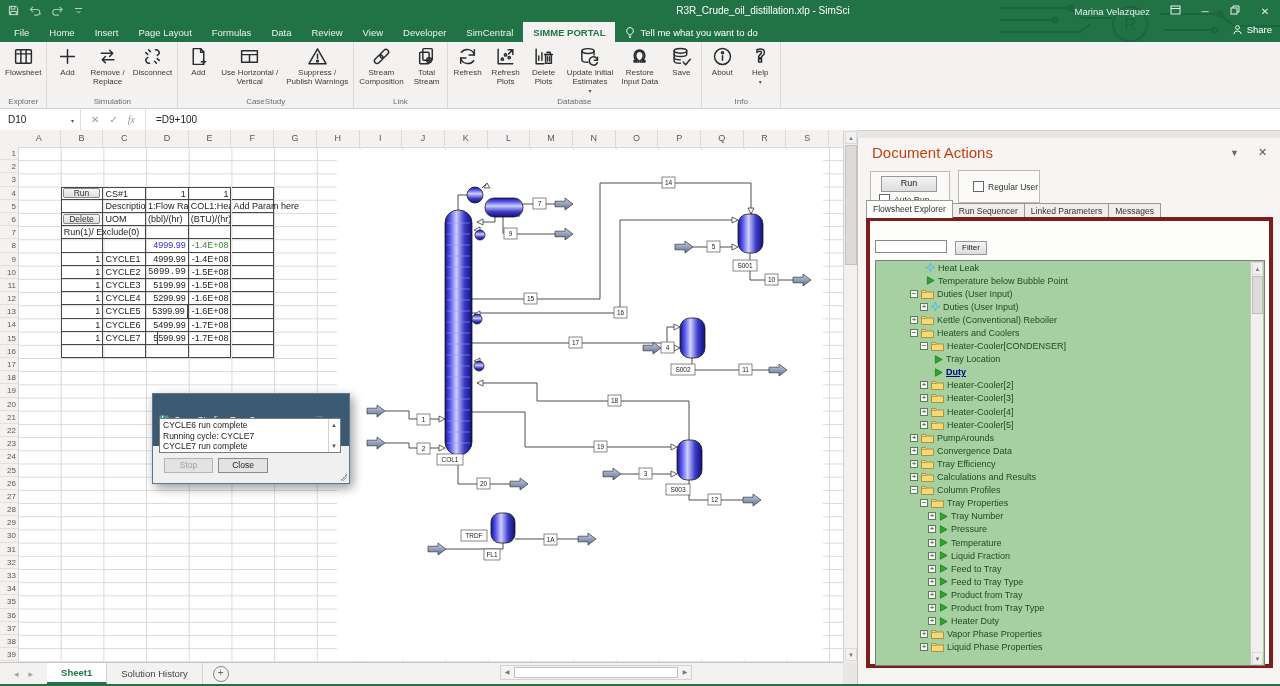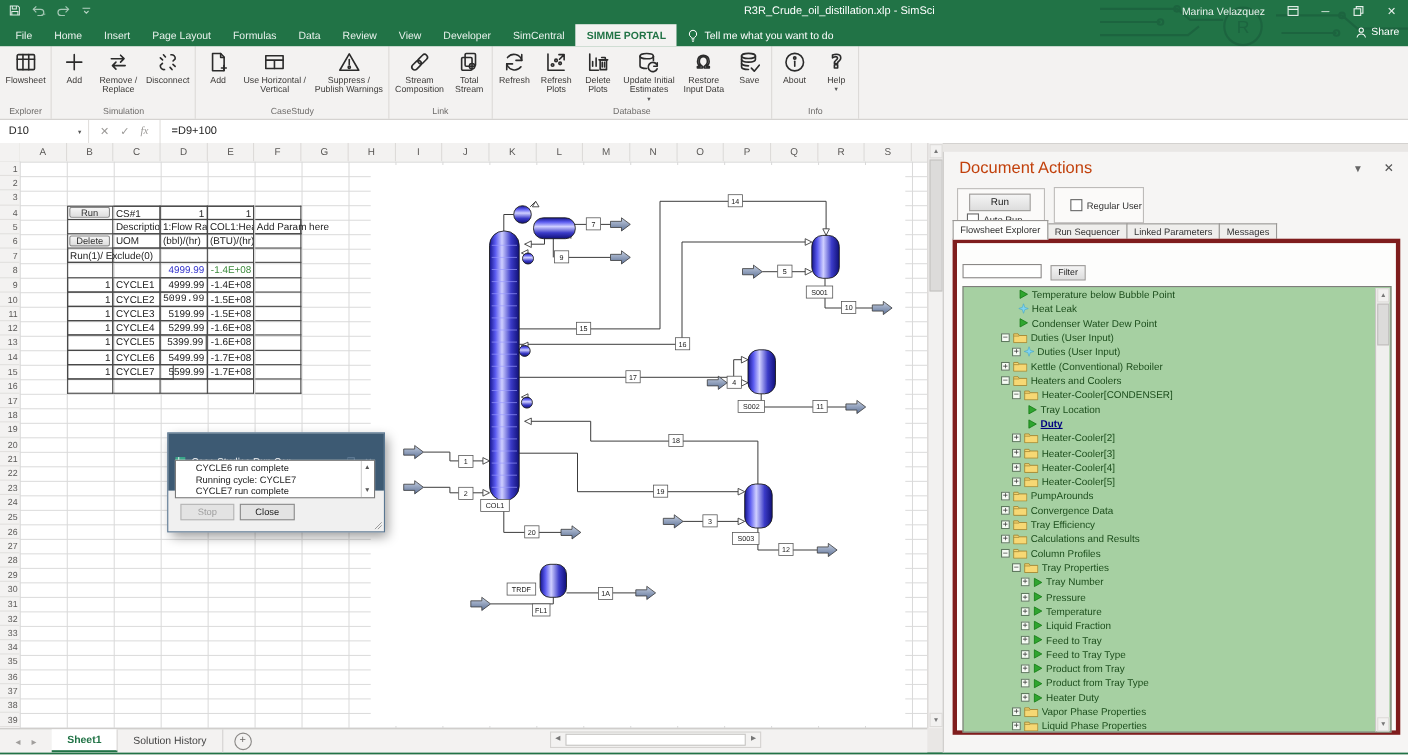--- a/index.html
+++ b/index.html
@@ -80,21 +80,21 @@
   #statusbar{left:0;top:684px;width:1280px;height:2px;background:#217346}
 
   
   #dlg{left:152px;top:393px;width:196px;height:89px;background:#f0f0f0;border:1px solid #5a7792;
        box-shadow:3px 4px 10px rgba(0,0,0,.4);z-index:50}
   #dlg-title{height:20px;background:#3d5a73;color:#fff;display:flex;align-items:center;padding:16px 6px;font-size:9px}
   #dlg-title .dtxt{margin-left:5px;flex:1;white-space:nowrap;overflow:hidden}
   #dlg-title .dbtn{width:16px;text-align:center;color:#dce6ee;font-size:9px}
   #dlg-title .dbtn.dim{color:#64809a}
   #dlg-list{position:absolute;left:6px;top:24px;width:182px;height:35px;background:#fff;border:1px solid #7a7a7a;
-            font-size:8.5px;line-height:10.5px;padding:1px 14px 1px 18px;box-sizing:border-box;overflow:hidden}
+            font-size:8.5px;line-height:10.5px;padding:1px 14px 1px 3px;box-sizing:border-box;overflow:hidden}
   #dlg-list .scr{position:absolute;right:1px;top:0;width:11px;height:100%;border-left:1px solid #d0d0d0;
             display:flex;flex-direction:column;justify-content:space-between;align-items:center;font-size:6px;color:#555;padding:1px 0;box-sizing:border-box}
   .dlg-btn{position:absolute;top:64px;height:15px;box-sizing:border-box;border:1px solid #8a8a8a;background:#e3e3e3;
            font-size:8.5px;text-align:center;line-height:13px}
   #btn-stop{left:11px;width:49px;color:#9f9f9f;border-color:#b4b4b4}
   #btn-close{left:65px;width:50px;color:#222}
   #dlg-grip{position:absolute;right:2px;bottom:2px;width:7px;height:7px;
             background:linear-gradient(135deg,transparent 50%,#9a9a9a 50%,#9a9a9a 58%,transparent 58%,transparent 70%,#9a9a9a 70%,#9a9a9a 78%,transparent 78%)}
 
   
@@ -828,40 +828,32 @@
       <div class="ptab">Messages</div>
     </div>
   <div id="tabpage">
     <input id="filter-input" style="">
     <div id="filter-btn">Filter</div>
     <div id="tree">
       <div id="treerows">
           <div class="trow" style="padding-left: 50px;">
             <span class="ticon">
               <svg width="9" height="9" viewBox="0 0 10 10">
+                <path d="M5 0 6.2 3.8 10 5 6.2 6.2 5 10 3.8 6.2 0 5 3.8 3.8z" fill="#7fd4f0" stroke="#3aa0c8" stroke-width="0.5"></path>
+              </svg>
+            </span>
+            <span class="tlabel">Heat Leak</span>
+          </div>
+          <div class="trow" style="padding-left: 50px;">
+            <span class="ticon">
+              <svg width="9" height="9" viewBox="0 0 10 10">
                 <path d="M1.5 0.8 9 5 1.5 9.2z" fill="#2fa52f" stroke="#127812" stroke-width="0.8"></path>
               </svg>
             </span>
             <span class="tlabel">Temperature below Bubble Point</span>
-          </div>
-          <div class="trow" style="padding-left: 50px;">
-            <span class="ticon">
-              <svg width="9" height="9" viewBox="0 0 10 10">
-                <path d="M5 0 6.2 3.8 10 5 6.2 6.2 5 10 3.8 6.2 0 5 3.8 3.8z" fill="#7fd4f0" stroke="#3aa0c8" stroke-width="0.5"></path>
-              </svg>
-            </span>
-            <span class="tlabel">Heat Leak</span>
-          </div>
-          <div class="trow" style="padding-left: 50px;">
-            <span class="ticon">
-              <svg width="9" height="9" viewBox="0 0 10 10">
-                <path d="M1.5 0.8 9 5 1.5 9.2z" fill="#2fa52f" stroke="#127812" stroke-width="0.8"></path>
-              </svg>
-            </span>
-            <span class="tlabel">Condenser Water Dew Point</span>
           </div>
           <div class="trow" style="padding-left: 34px;">
             <span class="texp">−</span>
             <span class="ticon">
               <svg width="13" height="10" viewBox="0 0 13 10">
                 <path d="M.5 9.5V1.5h4l1 1.5h7v6.5z" fill="#f6d874" stroke="#a08430" stroke-width="0.8"></path>
                 <path d="M.5 3.5h5" stroke="#a08430" stroke-width="0.7"></path>
               </svg>
             </span>
             <span class="tlabel">Duties (User Input)</span>

